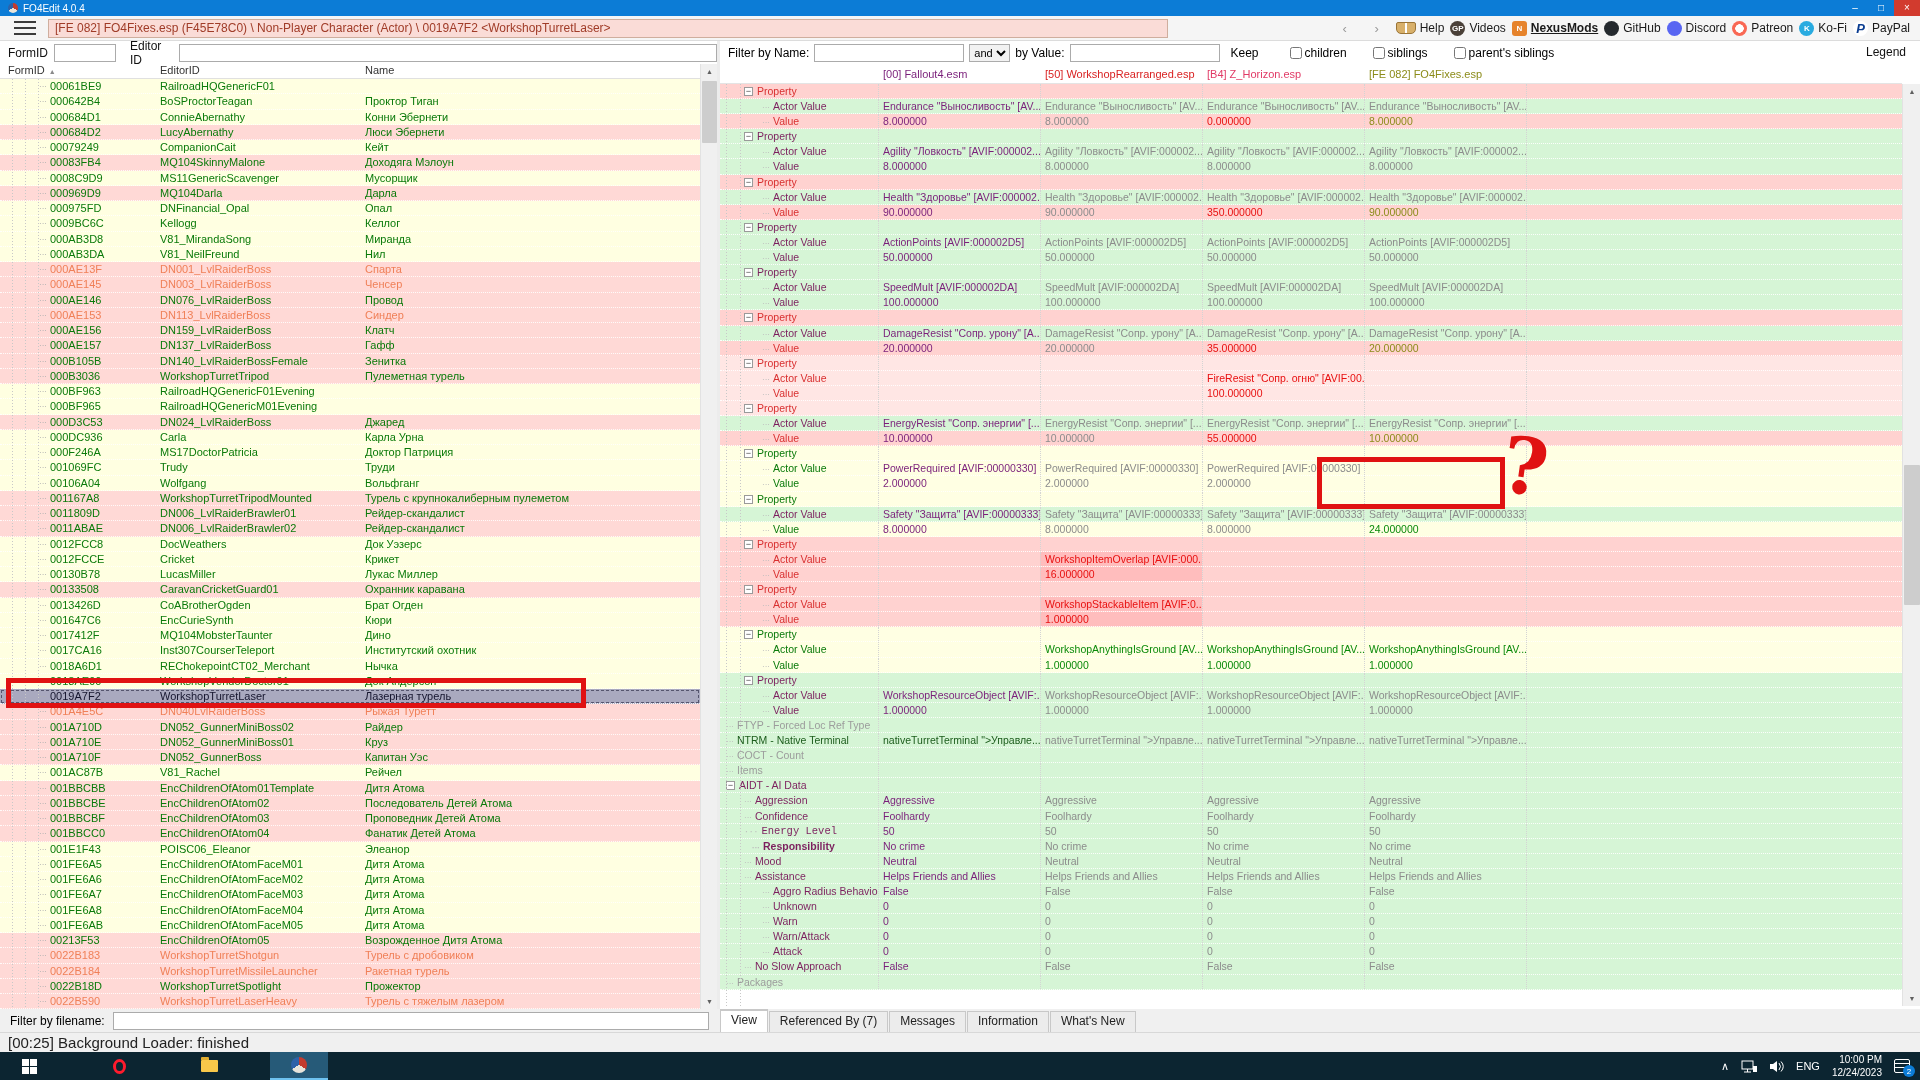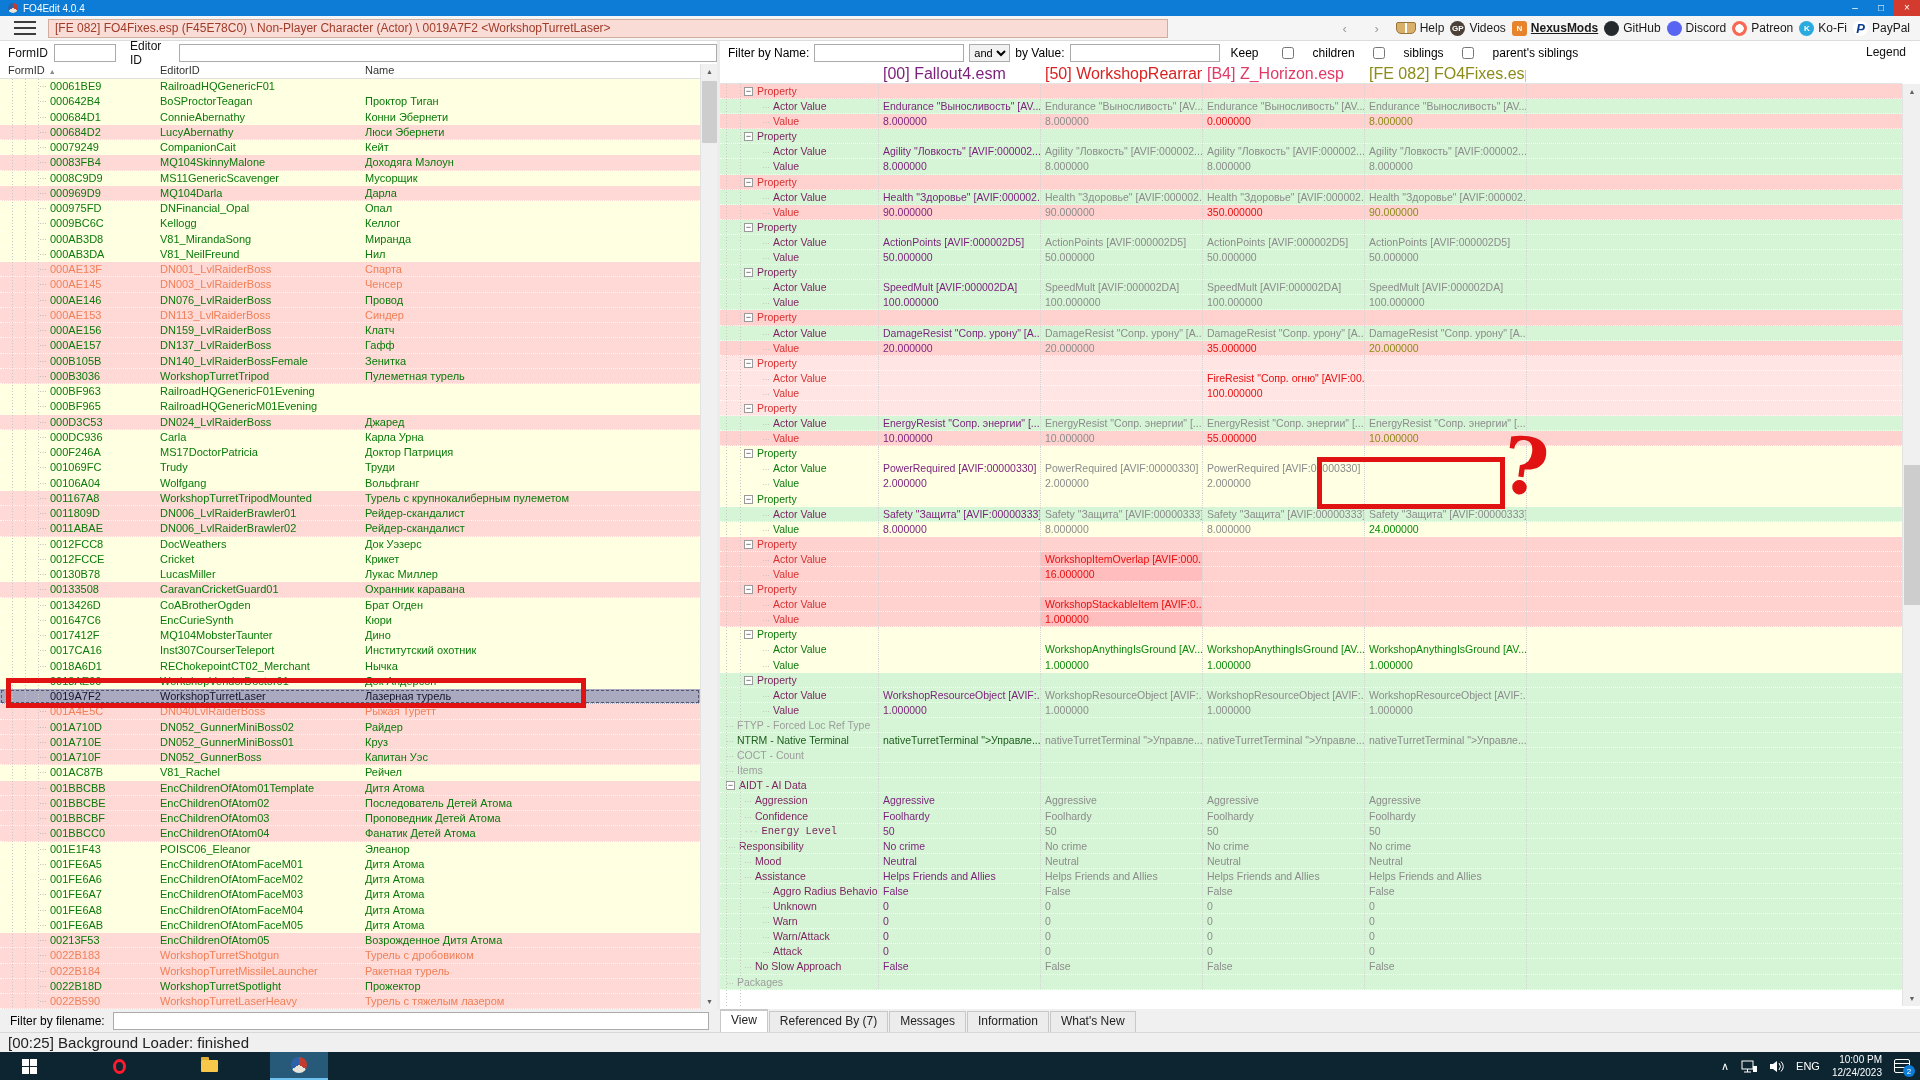--- a/index.html
+++ b/index.html
@@ -35,21 +35,21 @@
   .ic-kofi{background:#29abe0}
   .ic-paypal{background:#fff;color:#0b3d91;font-size:13px;font-weight:bold;font-style:italic}
 
   
   #leftfilter{position:absolute;left:0;top:41px;width:717px;height:23px;background:#fff;display:flex;align-items:center;font-size:12px}
   #leftfilter label{color:#111}
   .inp{border:1px solid #ababab;background:#fff;height:18px;font-size:12px;padding:0 3px;font-family:"Liberation Sans",sans-serif}
   #formid-input{width:62px;margin:0 14px 0 6px}
   #editorid-input{width:578px;margin-left:6px}
   #rightfilter{position:absolute;left:720px;top:41px;width:1200px;height:23px;background:#fff;display:flex;align-items:center;font-size:12px;gap:5px;padding-left:8px}
-  #rightfilter .cbwrap{display:flex;align-items:center;gap:19px;margin-left:18px}
+  #rightfilter .cbwrap{display:flex;align-items:center;gap:3px;margin-left:26px}
   #rightfilter input[type=checkbox]{width:12px;height:12px}
   #name-filter-input{width:150px}
   #value-filter-input{width:150px}
   #and-select{height:18px;font-size:11px;border:1px solid #ababab;background:#f2f2f2}
   #legend-btn{position:absolute;right:14px;top:4px;font-size:12px;color:#111}
   #vsplit{position:absolute;left:717px;top:41px;width:3px;height:991px;background:#ececec}
 
   
   #lheader{position:absolute;left:0;top:64px;width:700px;height:15px;background:#fff;border-bottom:1px solid #e0e0e0;font-size:11px;color:#333;display:flex}
   #lheader .h1{width:160px;padding-left:8px}
@@ -70,21 +70,21 @@
   .lrow.s{background:#a9a9bf;outline:1px dashed #55556e;outline-offset:-2px}
   .lrow.s span{color:#15152e}
   .lrow .gut{color:#b0b0b0 !important}
   #lscroll{position:absolute;left:700px;top:64px;width:17px;height:945px;background:#f0f0f0;border-left:1px solid #e2e2e2}
   .scr-arr{position:absolute;left:0;width:17px;height:15px;color:#606060;font-size:7px;text-align:center;line-height:15px}
   .scr-thumb{position:absolute;left:1px;width:15px;background:#cdcdcd;border-radius:1px}
   #lfnamerow{position:absolute;left:0;top:1009px;width:720px;height:23px;background:#f0f0f0;display:flex;align-items:center;font-size:12px;padding-left:10px}
   #fname-input{width:596px;margin-left:8px}
 
   
-  #rheader{position:absolute;left:720px;top:64px;width:1182px;height:20px;background:#fff;border-bottom:1px solid #e4e4e4;display:flex;font-size:16px;align-items:center}
+  #rheader{position:absolute;left:720px;top:64px;width:1182px;height:20px;background:#fff;border-bottom:1px solid #e4e4e4;display:flex;font-size:11px;align-items:center}
   #rheader .hl{width:158px}
   #rheader .hc{width:162px;padding-left:5px;overflow:hidden;white-space:nowrap}
   #rrows{position:absolute;left:720px;top:84px;width:1182px;height:922px;overflow:hidden}
   .rrow{height:15.1px;display:flex;font-size:10.5px;line-height:14.5px;border-bottom:1px dotted rgba(255,255,255,.9);white-space:nowrap}
   .rrow .lab{width:158px;overflow:hidden}
   .rrow .cell{width:162px;padding:0 4px;border-left:1px dotted #d4d4d4;overflow:hidden}
   .rrow .fill{flex:1;border-left:1px dotted #d4d4d4}
   .bg-gn{background:#d6f5d6}.bg-pk{background:#ffd2d0}.bg-pl{background:#ffe6e4}.bg-yl{background:#ffffe3}
   .lc-r{color:#d93030}.lc-m{color:#7c1f5e}.lc-gr{color:#0a7a0a}.lc-gy{color:#9c9c9c}.lc-dg{color:#1c5c1c}
   .t-p{color:#7a1f7a}.t-g{color:#8c8c8c}.t-r{color:#e81010}.t-o{color:#8c8c1a}.t-gr{color:#0a8a0a}.t-dg{color:#1c5c1c}
@@ -1004,21 +1004,21 @@
       </div>
       <div class="rrow bg-gn">
         <span class="lab lc-m" style="padding-left: 24px; font-family: Liberation Mono, monospace;"><span class="dots">···</span><span>Energy Level</span></span>
         <span class="cell t-p">50</span>
         <span class="cell t-g">50</span>
         <span class="cell t-g">50</span>
         <span class="cell t-g">50</span>
         <span class="fill"></span>
       </div>
       <div class="rrow bg-gn">
-        <span class="lab lc-m" style="padding-left: 8px;"><span class="dots">···</span><span>Responsibility</span></span>
+        <span class="lab lc-m" style="padding-left: 32px; font-weight: bold;"><span class="dots">···</span><span>Responsibility</span></span>
         <span class="cell t-p">No crime</span>
         <span class="cell t-g">No crime</span>
         <span class="cell t-g">No crime</span>
         <span class="cell t-g">No crime</span>
         <span class="fill"></span>
       </div>
       <div class="rrow bg-gn">
         <span class="lab lc-m" style="padding-left: 24px;"><span class="dots">···</span><span>Mood</span></span>
         <span class="cell t-p">Neutral</span>
         <span class="cell t-g">Neutral</span>

